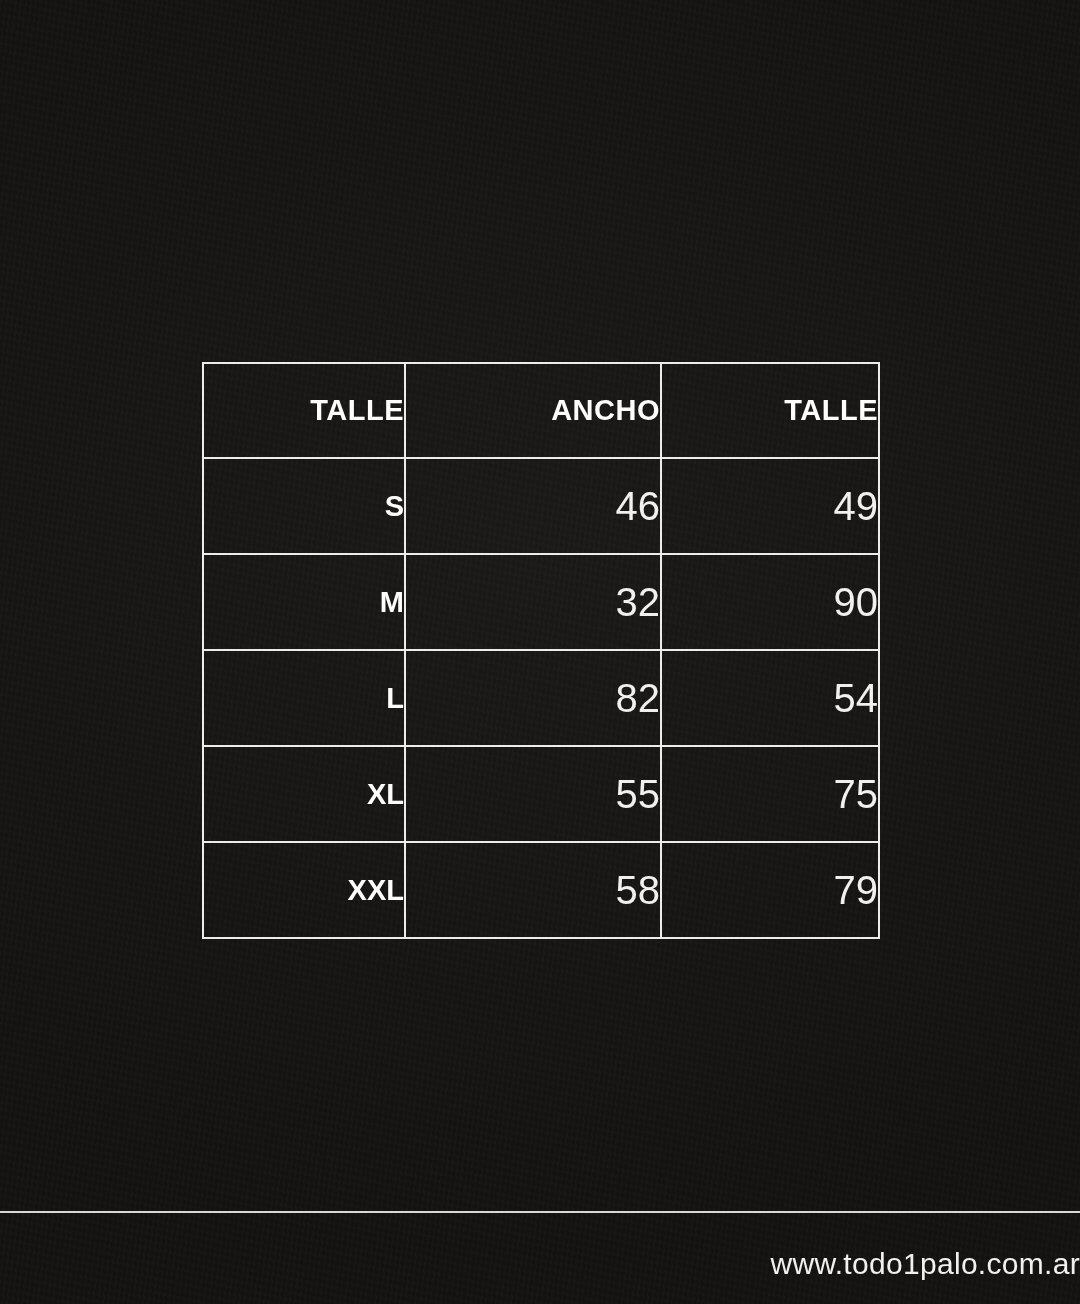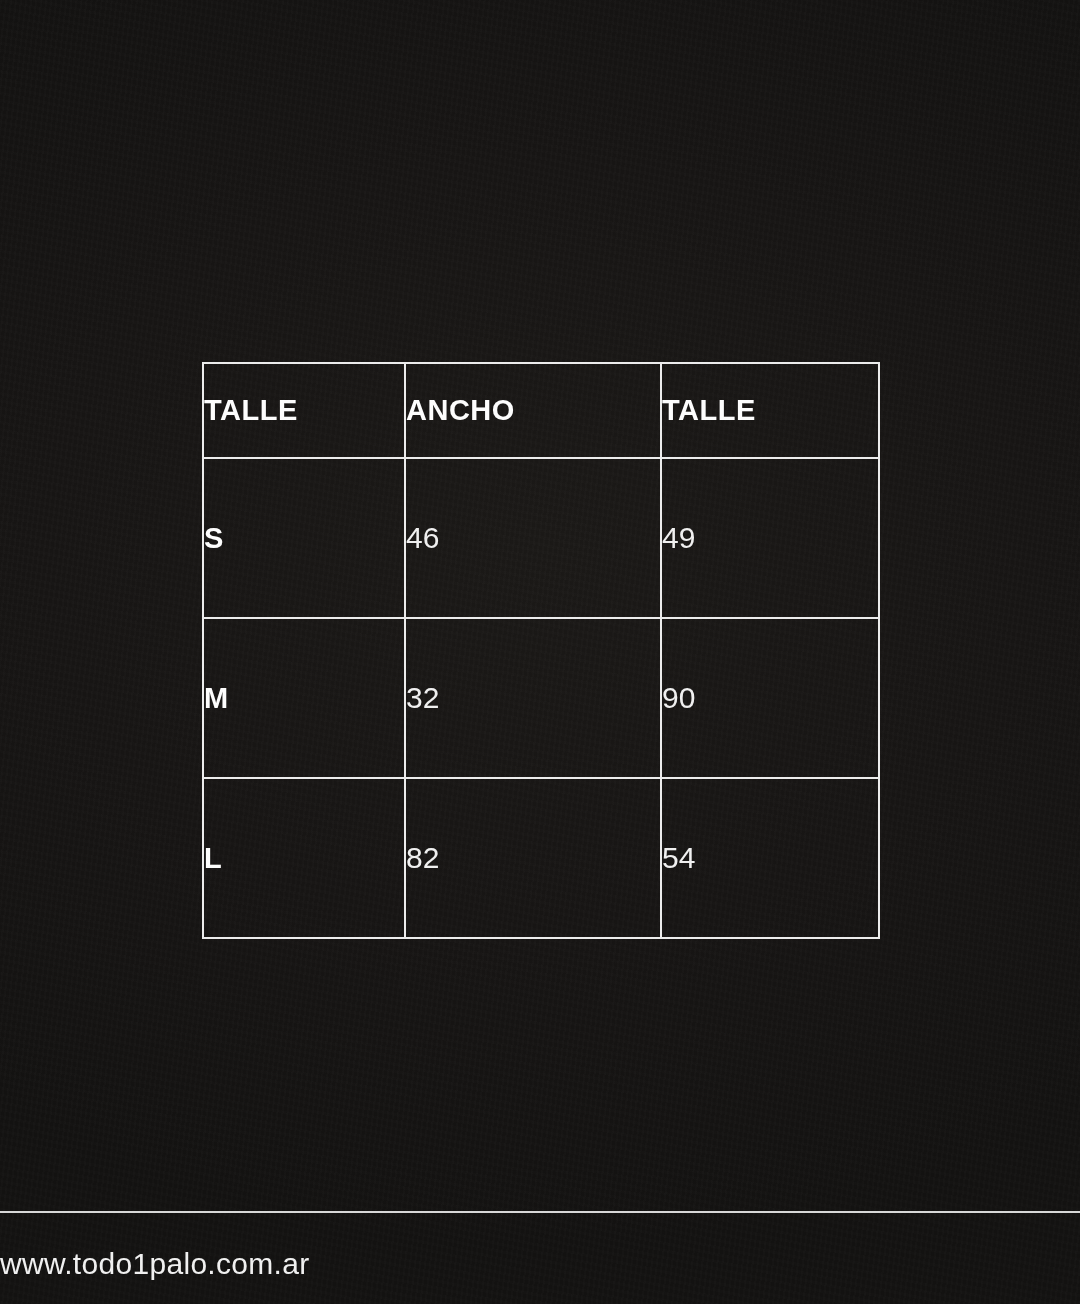--- a/index.html
+++ b/index.html
@@ -35,21 +35,21 @@
     top: 362px;
     width: 676px;
     height: 577px;
     border-collapse: collapse;
     table-layout: fixed;
   }
 
   .size-table th,
   .size-table td {
     border: 2px solid #ececec;
-    text-align: left;
+    text-align: right;
     vertical-align: middle;
     background: transparent;
   }
 
   .size-table col.c1 { width: 202px; }
   .size-table col.c2 { width: 256px; }
   .size-table col.c3 { width: 218px; }
 
   .size-table thead tr { height: 95px; }
 
@@ -60,40 +60,40 @@
     color: #fdfdfd;
   }
 
   .size-table tbody th {
     font-size: 29px;
     font-weight: 700;
     color: #fdfdfd;
   }
 
   .size-table tbody td {
-    font-size: 30px;
+    font-size: 40px;
     font-weight: 400;
     color: #f0f0f0;
   }
 
   .footer-divider {
     position: absolute;
     left: 0;
     top: 1211px;
     width: 1080px;
     height: 2px;
     background: #d8d8d8;
   }
 
   .footer-url {
     position: absolute;
     left: 0;
     top: 1247px;
     width: 1080px;
-    text-align: left;
+    text-align: right;
     font-size: 30px;
     font-weight: 400;
     letter-spacing: 0.3px;
     color: #f0f0f0;
   }
 </style>
 </head>
 <body>
 
 <div class="canvas">
@@ -121,18 +121,28 @@
       <tr>
         <th>M</th>
         <td>32</td>
         <td>90</td>
       </tr>
       <tr>
         <th>L</th>
         <td>82</td>
         <td>54</td>
       </tr>
+      <tr>
+        <th>XL</th>
+        <td>55</td>
+        <td>75</td>
+      </tr>
+      <tr>
+        <th>XXL</th>
+        <td>58</td>
+        <td>79</td>
+      </tr>
     </tbody>
   </table>
 
   <div class="footer-divider"></div>
   <div class="footer-url">www.todo1palo.com.ar</div>
 </div>
 
 </body></html>

